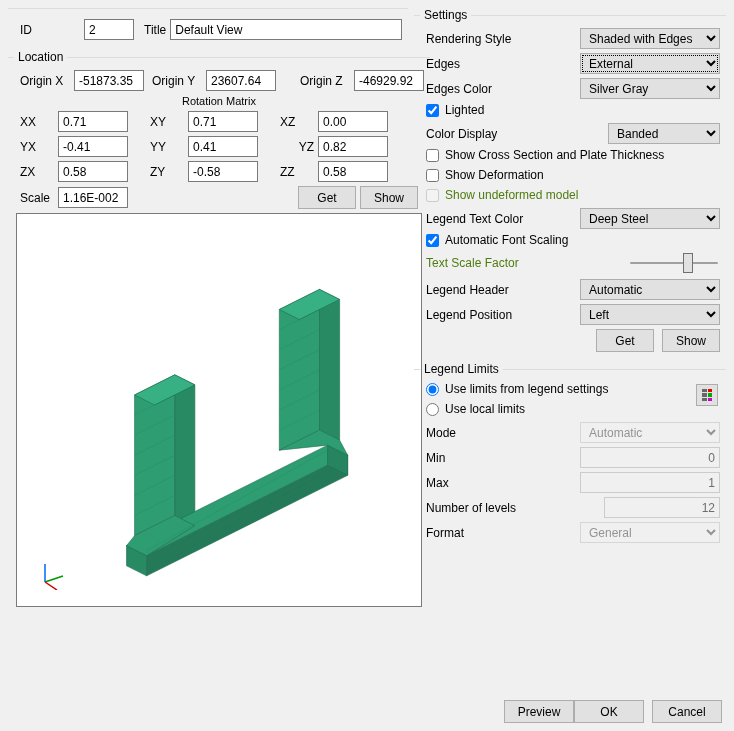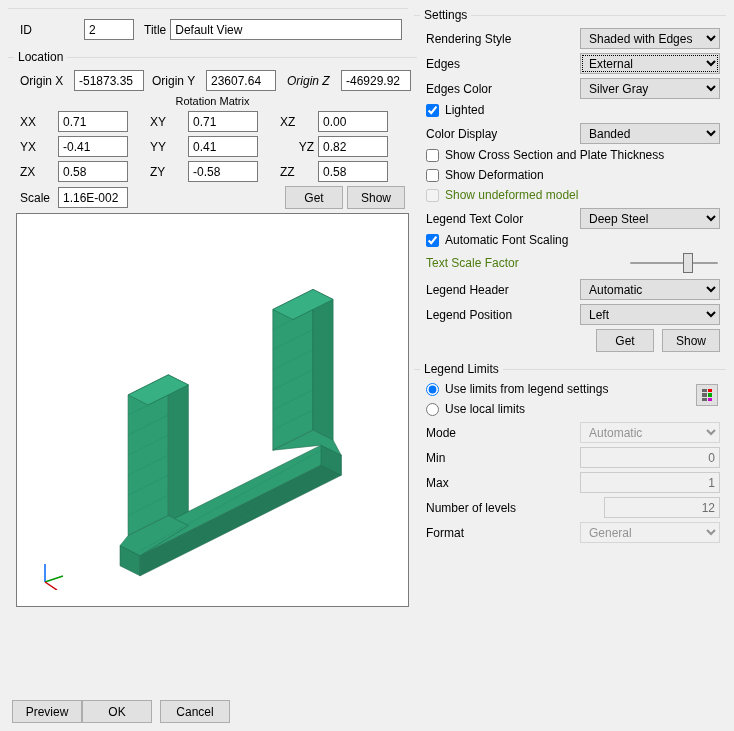--- a/index.html
+++ b/index.html
@@ -43,21 +43,21 @@
 input[type=radio] { width:13px; height:13px; }
 
 .slider-row { display:flex; align-items:center; gap:6px; padding:0 6px 0 12px; margin-bottom:6px; }
 .slider { flex:1; position:relative; display:flex; align-items:center; height:20px; }
 .track { position:absolute; left:2px; right:2px; height:2px; background:#a0a0a0; top:9px; border-radius:1px; }
 .thumb { position:absolute; width:10px; height:20px; background:#e1e1e1; border:1px solid #707070; left:60%; }
 
 .btn-row { display:flex; justify-content:flex-end; gap:8px; padding: 0 6px 0 12px; margin-top:2px; }
 .btn-row button { width:58px; }
 
-.bottom-row { display:flex; justify-content:flex-start; margin-top:6px; padding: 0 4px; }
+.bottom-row { display:flex; justify-content:flex-end; margin-top:6px; padding: 0 4px; }
 .bottom-row .rbuttons { display:flex; gap:8px; }
 .bottom-row button { width:70px; }
 
 .legend-icon { width:22px; height:22px; border:1px solid #adadad; background:#e1e1e1; display:flex; align-items:center; justify-content:center; cursor:pointer; position:absolute; right:8px; top:2px; }
 .legend-icon-inner { width:10px; height:12px; display:grid; grid-template-columns:1fr 1fr; grid-template-rows:1fr 1fr 1fr; gap:1px; }
 .legend-icon-inner span:nth-child(1){background:#666;} 
 .legend-icon-inner span:nth-child(2){background:#e00;} 
 .legend-icon-inner span:nth-child(3){background:#666;} 
 .legend-icon-inner span:nth-child(4){background:#0a0;} 
 .legend-icon-inner span:nth-child(5){background:#666;} 
@@ -80,21 +80,21 @@
       </div>
     </div>
 
     <fieldset>
       <legend>Location</legend>
       <div class="row">
         <label class="lbl" style="width:50px;">Origin X</label>
         <input type="text" style="width: 70px;" value="-51873.35">
         <label class="lbl" style="width:50px; margin-left:4px;">Origin Y</label>
         <input type="text" style="width: 70px;" value="23607.64">
-        <label class="lbl" style="width:50px; margin-left:7px;font-style:italic;">Origin Z</label>
+        <label class="lbl" style="width:50px; margin-left:20px;">Origin Z</label>
         <input type="text" style="width: 70px;" value="-46929.92">
       </div>
       <div class="matrix-header">Rotation Matrix</div>
       <div class="mat-row">
         <label>XX</label>
           <input type="text" value="0.71" style="">
         <label style="margin-left:18px;">XY</label>
           <input type="text" value="0.71" style="">
         <label style="margin-left:18px;">XZ</label>
           <input type="text" value="0.00" style="">
@@ -191,21 +191,21 @@
           <div style="flex:1;"></div>
           <select style="width:140px;"><option>Silver Gray</option></select>
         </div>
       <div class="chk-row">
           <input type="checkbox" checked="" style="">
           <label>Lighted</label>
         </div>
       <div class="row">
           <label class="lbl lbl-w-s">Color Display</label>
           <div style="flex:1;"></div>
-          <select style="width:140px;"><option>Banded</option></select>
+          <select style="width:112px;"><option>Banded</option></select>
         </div>
       <div class="chk-row">
           <input type="checkbox" style="">
           <label>Show Cross Section and Plate Thickness</label>
         </div>
       <div class="chk-row">
           <input type="checkbox" style="">
           <label>Show Deformation</label>
         </div>
       <div class="chk-row">

